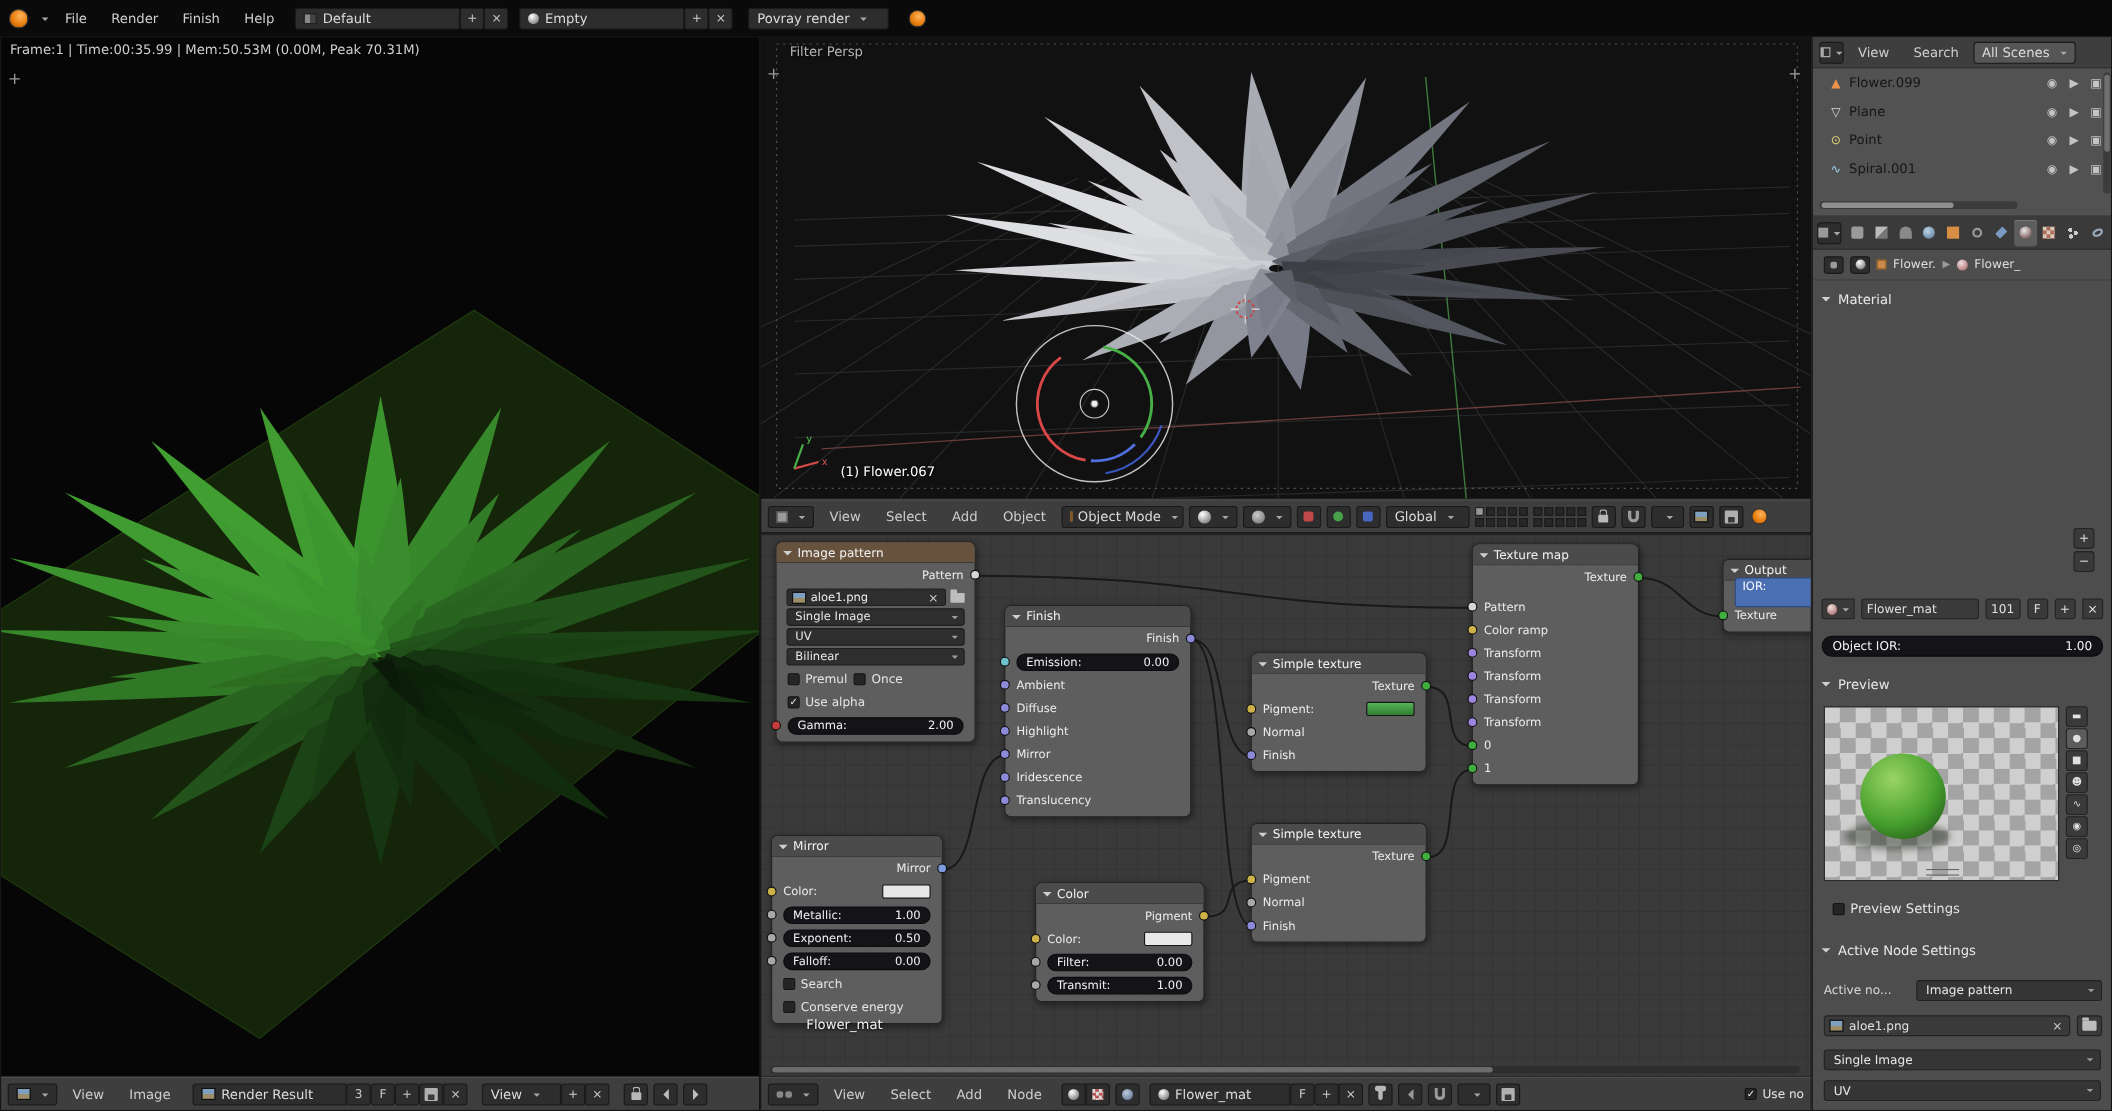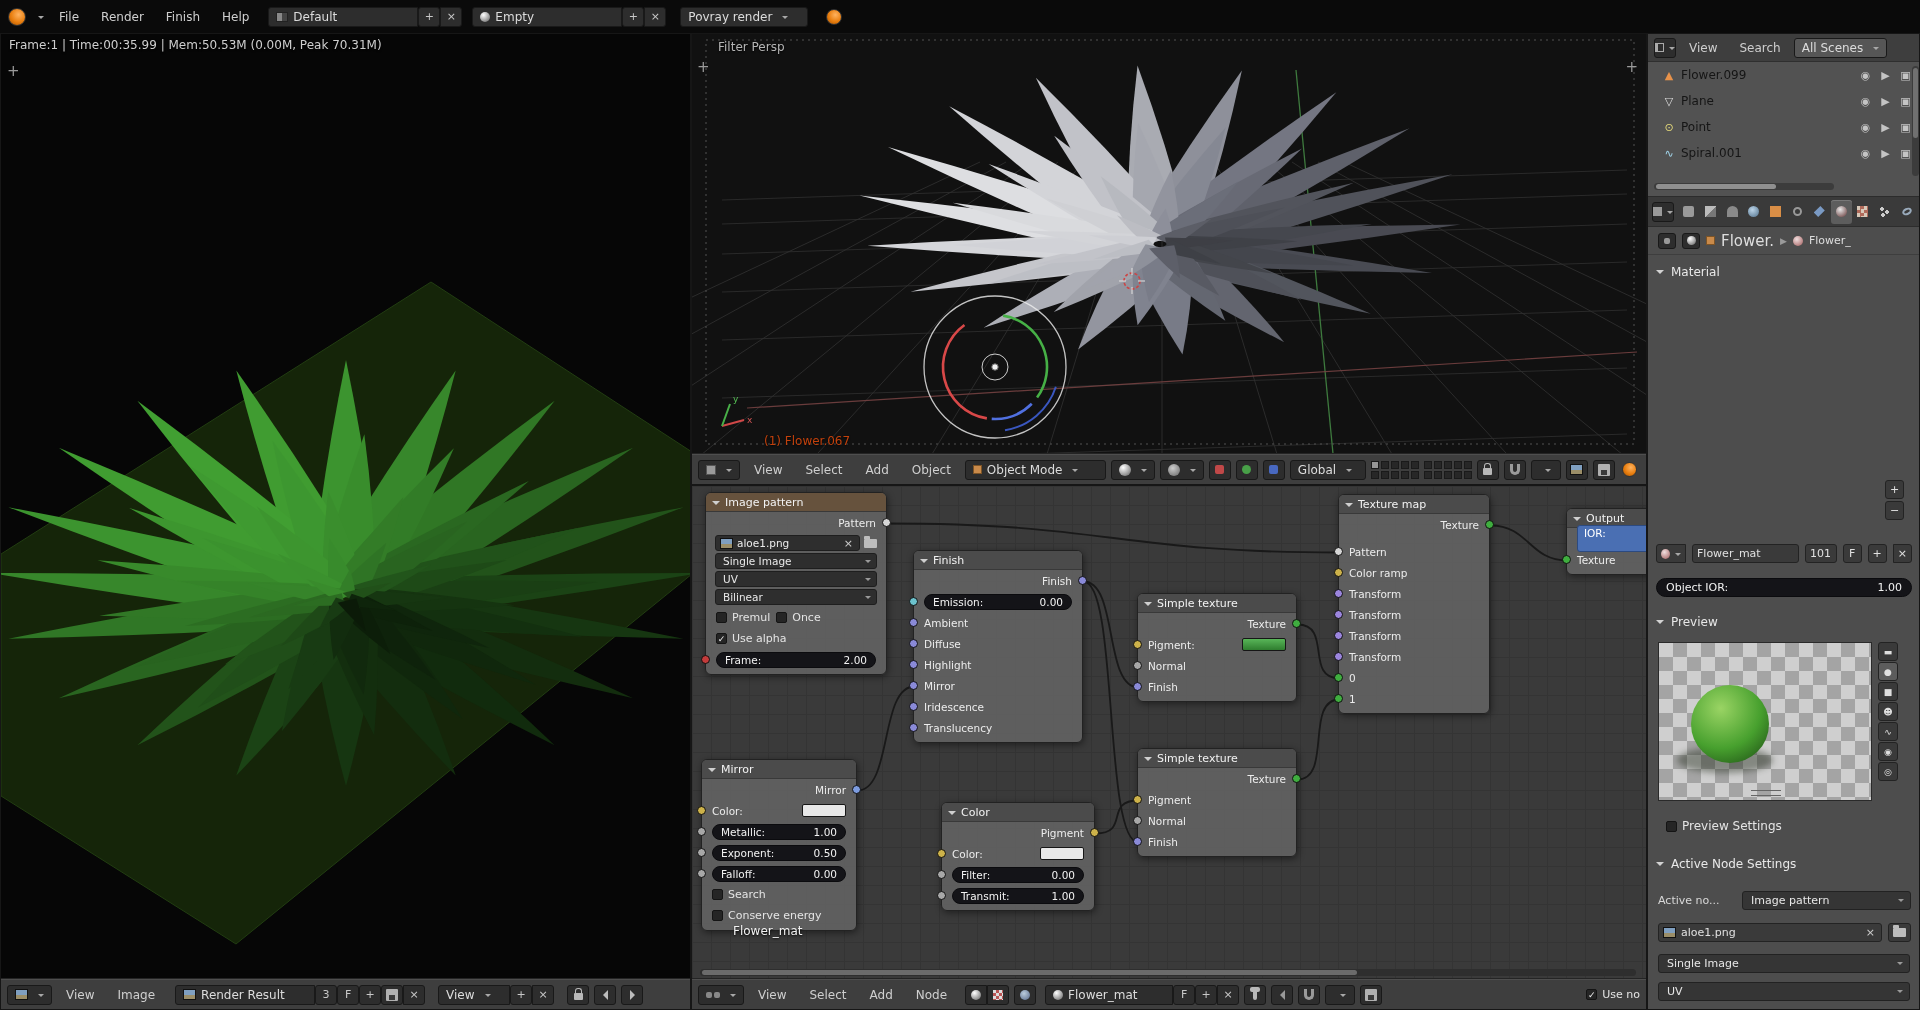--- a/index.html
+++ b/index.html
@@ -340,30 +340,30 @@
       <circle cx="303" cy="333" r="13" fill="none" stroke="#cccccc" stroke-width="1"></circle>
       <circle cx="303" cy="333" r="3.2" fill="#f0f0f0" stroke="#666" stroke-width="1"></circle>
       <line x1="30" y1="392" x2="52" y2="386" stroke="#d04848" stroke-width="2"></line>
       <line x1="30" y1="392" x2="38" y2="370" stroke="#48b048" stroke-width="2"></line>
       <text x="41" y="368" fill="#55c055" font-size="9">y</text>
       <text x="55" y="389" fill="#d05555" font-size="9">x</text>
     </svg>
   <div class="corner-plus" style="left:5px;top:24px">+</div>
   <div class="corner-plus" style="right:8px;top:24px">+</div>
   <div class="ov-label" style="left:26px;top:6px;color:#b5b5b5">Filter Persp</div>
-  <div class="ov-label" style="left:72px;bottom:36px;color:#c2410c">(1) Flower.067</div>
+  <div class="ov-label" style="left:72px;bottom:48px;color:#ffffff">(1) Flower.067</div>
   <div class="rheader">
     <span class="wbtn dd">
         <span class="cube" style="background:#9a9a9a;border-color:#555"></span>
       </span>
     <span class="menu">View</span>
     <span class="menu">Select</span>
     <span class="menu">Add</span>
     <span class="menu">Object</span>
-    <span class="wbtn dd" style="width:141px">
+    <span class="wbtn dd" style="width:111px">
       <span class="cube" style="width:9px;height:9px"></span>
       <span>Object Mode</span>
     </span>
     <span class="wbtn dd">
         <span class="ball"></span>
       </span>
     <span class="wbtn dd">
         <span class="ball" style="background:radial-gradient(circle at 40% 35%,#ccc,#666)"></span>
       </span>
     <span class="icobtn">
@@ -458,21 +458,21 @@
     </div>
     <div class="nrow">
         <span class="chk">
           <span class="box">✓</span>
           <span>Use alpha</span>
         </span>
       </div>
     <div class="nrow">
         <span class="sock l" style="background:#c43b3b"></span>
       <span class="nslide">
-          <span>Frame:</span>
+          <span>Gamma:</span>
           <span>2.00</span>
         </span>
     </div>
   </div>
 
   <div class="node" style="left:221px;top:64px;width:170px">
     <div class="nhead"><span>Finish</span></div>
     <div class="nrow out">
         <span>Finish</span>
         <span class="sock r" style="background:#8a8ad8"></span>
@@ -819,21 +819,21 @@
     </div>
 
     <div class="prow" style="height:28px;border-bottom:1px solid #3e3e3e">
       <span class="icobtn" style="width:18px;height:16px">
           <span class="mdot" style="background:#999;width:6px;height:6px"></span>
         </span>
       <span class="icobtn" style="width:18px;height:16px">
           <span class="ball" style="width:9px;height:9px"></span>
         </span>
       <span class="cube" style="width:9px;height:9px"></span>
-      <span style="font-size:15px;color:#dedede">Flower.</span>
+      <span style="font-size:11px;color:#dedede">Flower.</span>
       <span style="color:#9a9a9a;font-size:9px">▶</span>
       <span class="ball" style="width:10px;height:10px;background:radial-gradient(circle at 38% 32%,#f0dede,#a05a5a)"></span>
       <span style="font-size:11px;color:#dedede">Flower_</span>
     </div>
 
     <div class="phead" style="margin-top:6px">
       <span class="tri"></span>
       <span>Material</span>
     </div>
 

